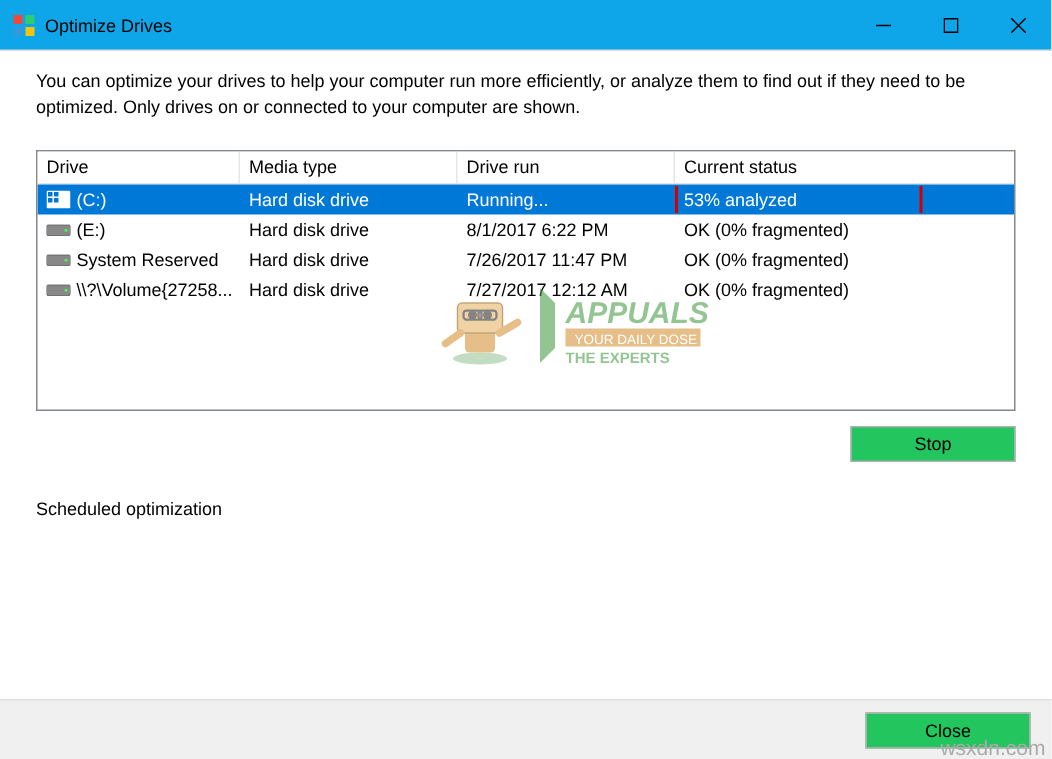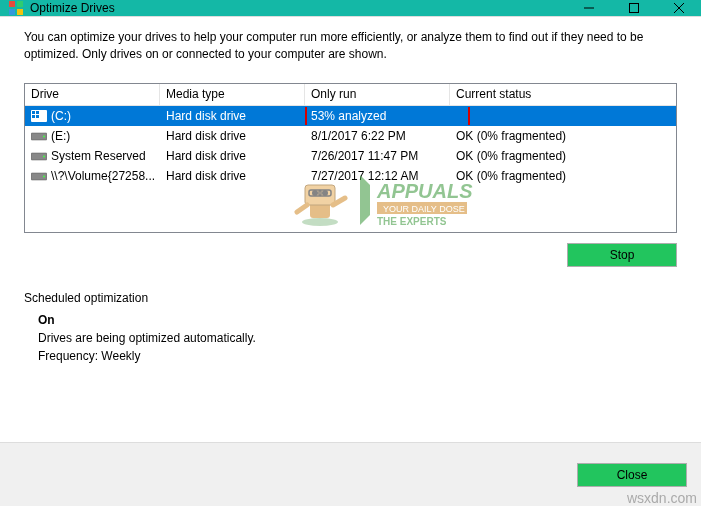--- a/index.html
+++ b/index.html
@@ -6,22 +6,22 @@
     body {
       font-family: "Segoe UI", Tahoma, sans-serif;
       font-size: 12px;
       background: #fff;
       width: 701px;
       height: 506px;
       overflow: hidden;
       color: #000;
     }
     .titlebar {
-      height: 17px;
-      background: #14b8a6;
+      height: 34px;
+      background: #0ea5e9;
       border-bottom: 1px solid #ddd;
       display: flex;
       align-items: center;
       padding-left: 8px;
     }
     .titlebar-icon {
       width: 16px; height: 16px;
       margin-right: 6px;
       display: inline-block;
     }
@@ -49,21 +49,21 @@
       font-size: 12px;
       line-height: 1.4;
       margin-bottom: 20px;
     }
     .section-label {
       font-size: 12px;
       margin-bottom: 6px;
     }
     .drives-box {
       border: 1px solid #828790;
-      height: 150px;
+      height: 174px;
       background: #fff;
       overflow: hidden;
       position: relative;
     }
     .drives-header {
       display: flex;
       height: 22px;
       background: #fff;
       border-bottom: 1px solid #e5e5e5;
     }
@@ -157,21 +157,21 @@
       font-size: 12px;
       margin-bottom: 4px;
     }
     .sched-desc, .sched-freq {
       font-size: 12px;
       margin-bottom: 4px;
     }
     .bottom-bar {
       position: absolute;
       bottom: 0; left: 0; right: 0;
-      height: 64px;
+      height: 40px;
       background: #f0f0f0;
       border-top: 1px solid #ddd;
       display: flex;
       justify-content: flex-end;
       align-items: center;
       padding-right: 14px;
     }
     .wsx-watermark {
       position: absolute;
       bottom: 0px; right: 4px;
@@ -214,36 +214,37 @@
 </div>
 
 <div class="content">
   <p class="description">You can optimize your drives to help your computer run more efficiently, or analyze them to find out if they need to be optimized. Only drives on or connected to your computer are shown.</p>
 
 
   <div class="drives-box">
     <div class="drives-header">
       <div class="col col-drive">Drive</div>
       <div class="col col-media">Media type</div>
-      <div class="col col-lastrun">Only run</div>
+      <div class="col col-lastrun">Drive run</div>
       <div class="col col-status">Current status</div>
     </div>
     <div class="drives-body" id="drives-body">
         <div class="drive-row selected">
           <div class="cell c-drive">
             <span class="drive-icon"><svg width="16" height="12" viewBox="0 0 16 12">
                 <rect width="16" height="12" fill="#fff" rx="1"></rect>
                 <rect x="1" y="1" width="3" height="3" fill="#0078d7"></rect>
                 <rect x="5" y="1" width="3" height="3" fill="#0078d7"></rect>
                 <rect x="1" y="5" width="3" height="3" fill="#0078d7"></rect>
                 <rect x="5" y="5" width="3" height="3" fill="#0078d7"></rect>
               </svg></span>
             <span>(C:)</span>
           </div>
           <div class="cell c-media">Hard disk drive</div>
+          <div class="cell c-lastrun">Running...</div>
           <div class="cell c-status" style="position: relative;">53% analyzed<div class="status-highlight"></div></div>
         </div>
         <div class="drive-row">
           <div class="cell c-drive">
             <span class="drive-icon"><svg width="16" height="12" viewBox="0 0 16 12">
                 <rect x="0" y="3" width="16" height="7" rx="1" fill="#888" stroke="#555" stroke-width="0.5"></rect>
                 <circle cx="13" cy="6.5" r="1" fill="#4f4"></circle>
               </svg></span>
             <span>(E:)</span>
           </div>
@@ -299,25 +300,20 @@
     </div>
   </div>
 
   <div class="button-row">
     <button class="win-button">Stop</button>
   </div>
 
   <div class="sched-section">
     <div class="section-label">Scheduled optimization</div>
     <div class="sched-body">
-      <div class="sched-info">
-        <div class="sched-on">On</div>
-        <div class="sched-desc">Drives are being optimized automatically.</div>
-        <div class="sched-freq">Frequency: Weekly</div>
-      </div>
     </div>
   </div>
 </div>
 
 <div class="bottom-bar">
   <button class="win-button">Close</button>
 </div>
 
 <div class="wsx-watermark">wsxdn.com</div>
 

